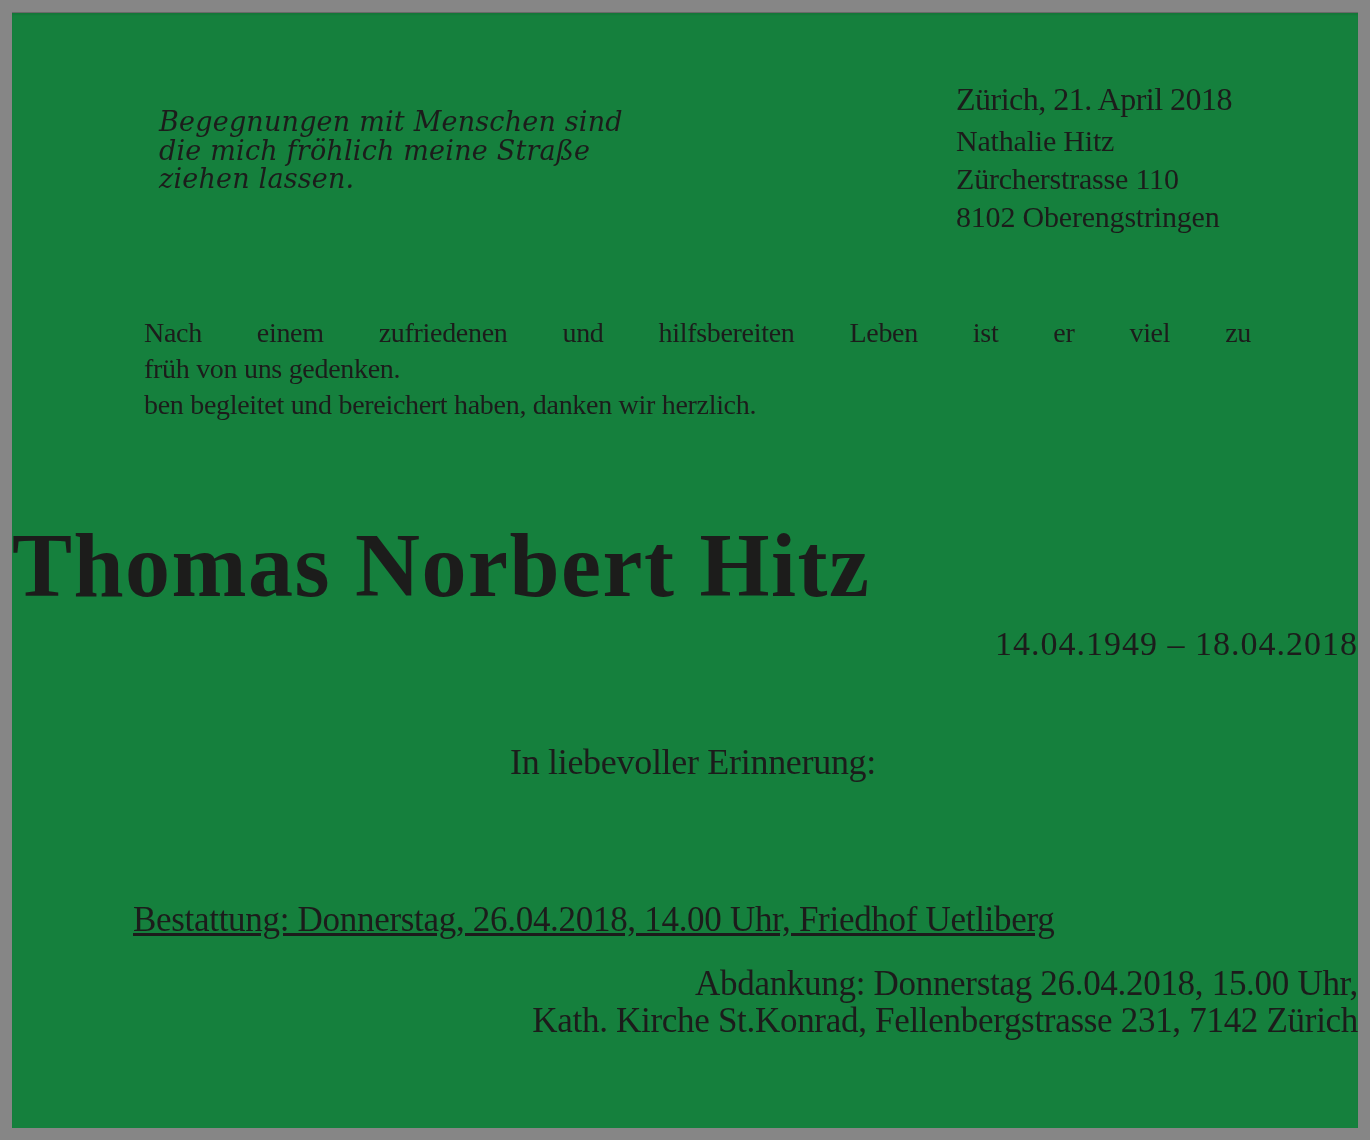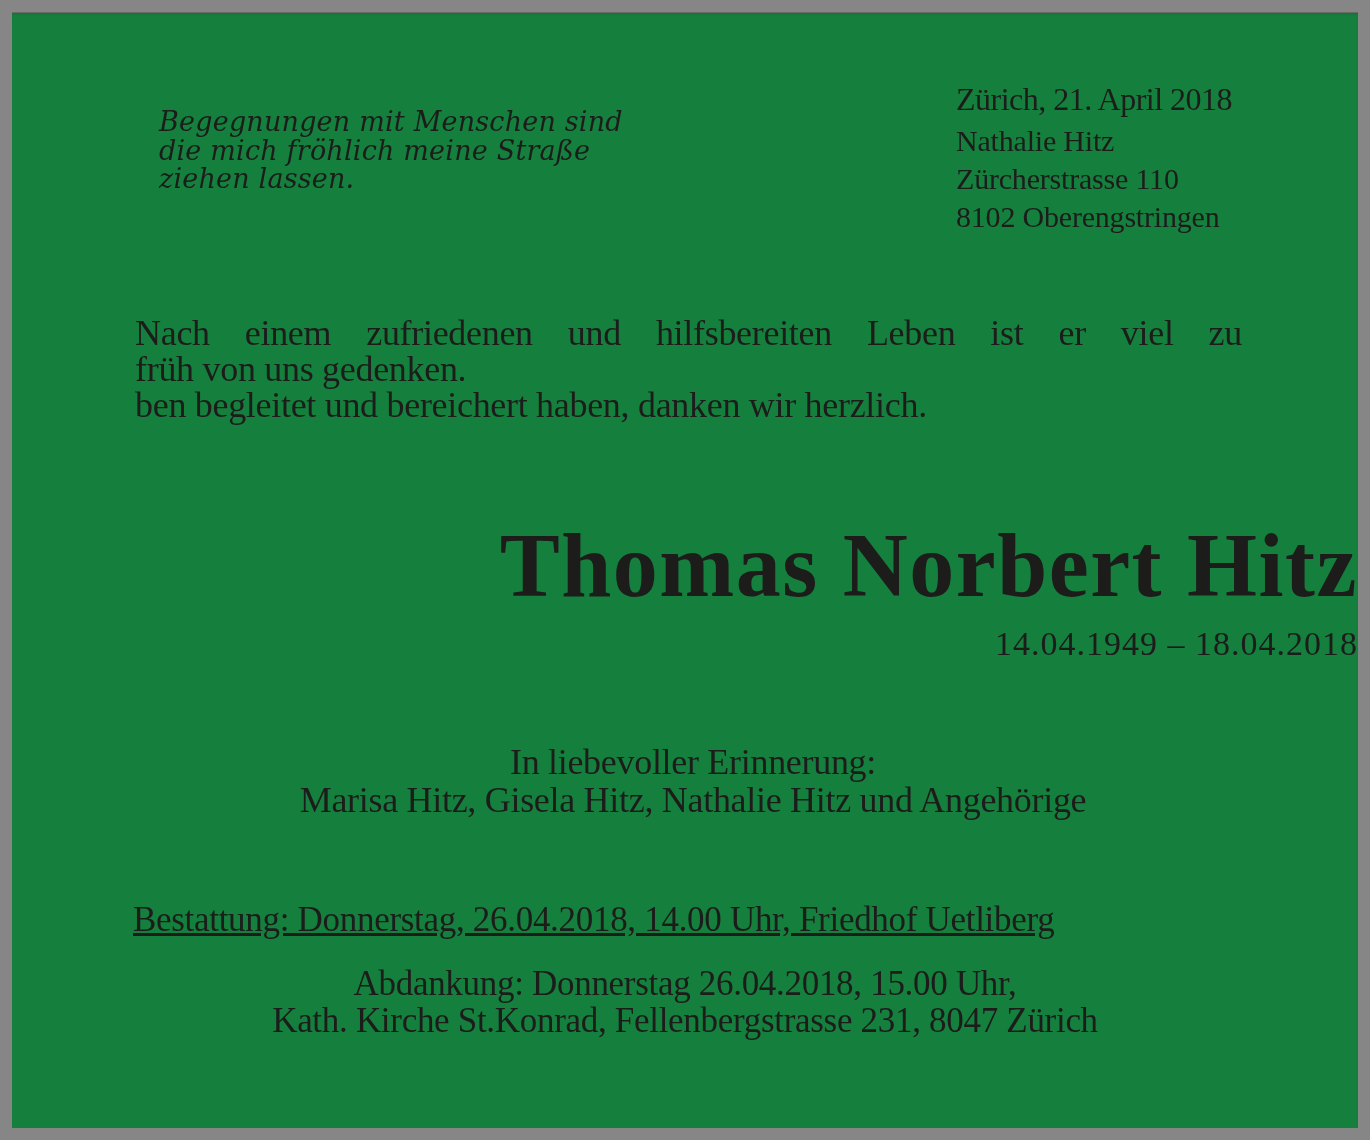--- a/index.html
+++ b/index.html
@@ -43,37 +43,37 @@
     letter-spacing: -0.5px;
     margin-bottom: 6px;
   }
   .sender .addr-line {
     font-size: 30px;
     line-height: 38px;
     letter-spacing: -0.2px;
   }
 
   .obituary {
-    left: 123px;
+    left: 132px;
     top: 303px;
     width: 1107px;
-    font-size: 36px;
+    font-size: 28px;
     line-height: 36px;
     letter-spacing: -0.3px;
   }
   .obituary .just {
     text-align: justify;
     text-align-last: justify;
   }
 
   .headline {
     left: 0;
     top: 508px;
     width: 1346px;
-    text-align: right;
+    text-align: left;
     font-size: 90px;
     line-height: 92px;
     font-weight: bold;
     letter-spacing: 1.5px;
     white-space: nowrap;
   }
 
   .life-dates {
     left: 0;
     top: 615px;
@@ -102,21 +102,21 @@
     line-height: 37px;
     letter-spacing: -0.3px;
     white-space: nowrap;
     text-decoration: underline;
   }
 
   .service {
     left: 0;
     top: 953px;
     width: 1346px;
-    text-align: center;
+    text-align: right;
     font-size: 35px;
     line-height: 37px;
     letter-spacing: -0.3px;
   }
 </style>
 </head>
 <body>
 
 <div class="page">
 
@@ -138,23 +138,22 @@
     <div>früh von uns gedenken.</div>
     <div>ben begleitet und bereichert haben, danken wir herzlich.</div>
   </div>
 
   <div class="abs headline">Thomas Norbert Hitz</div>
 
   <div class="abs life-dates">14.04.1949 – 18.04.2018</div>
 
   <div class="abs remembrance">
     <div>In liebevoller Erinnerung:</div>
-    <div>Marisa Hitz, Gisela Hitz, Nathalie Hitz und Angehörige</div>
   </div>
 
   <div class="abs burial">Bestattung: Donnerstag, 26.04.2018, 14.00 Uhr, Friedhof Uetliberg</div>
 
   <div class="abs service">
     <div>Abdankung: Donnerstag 26.04.2018, 15.00 Uhr,</div>
-    <div>Kath. Kirche St.Konrad, Fellenbergstrasse 231, 8047 Zürich</div>
+    <div>Kath. Kirche St.Konrad, Fellenbergstrasse 231, 7142 Zürich</div>
   </div>
 
 </div>
 
 </body></html>

